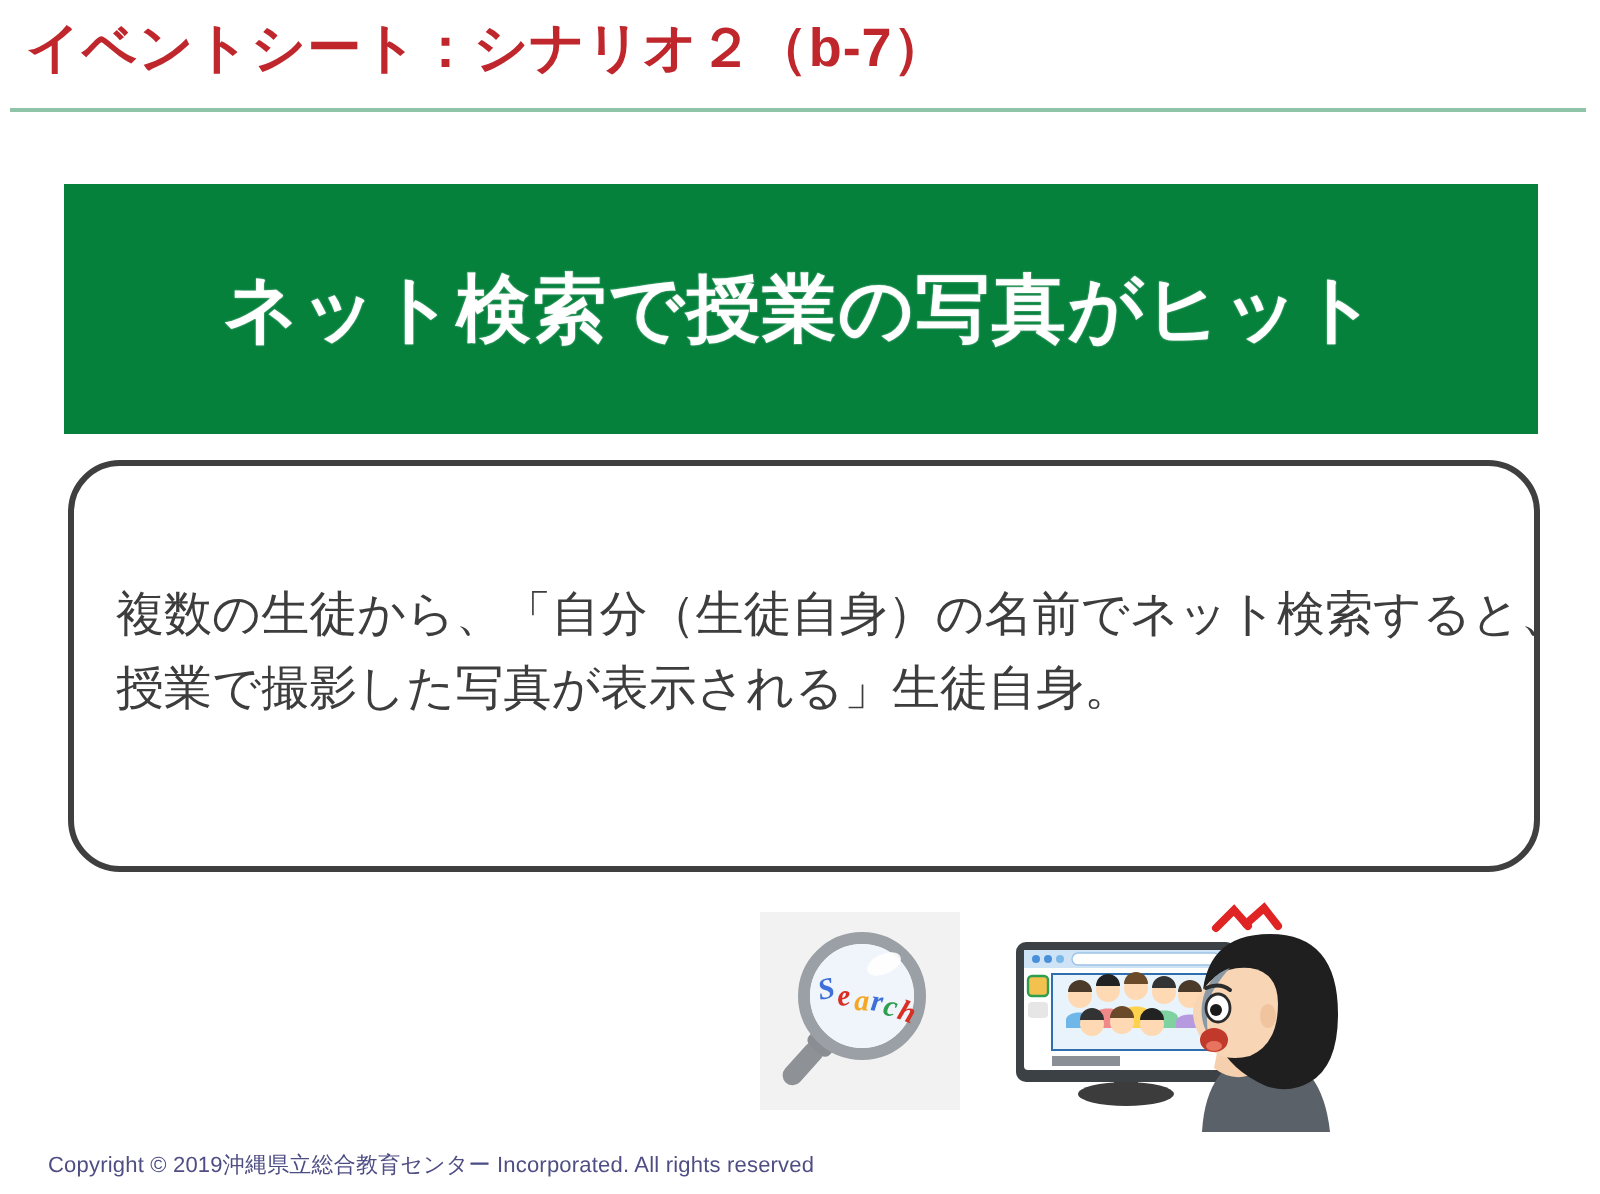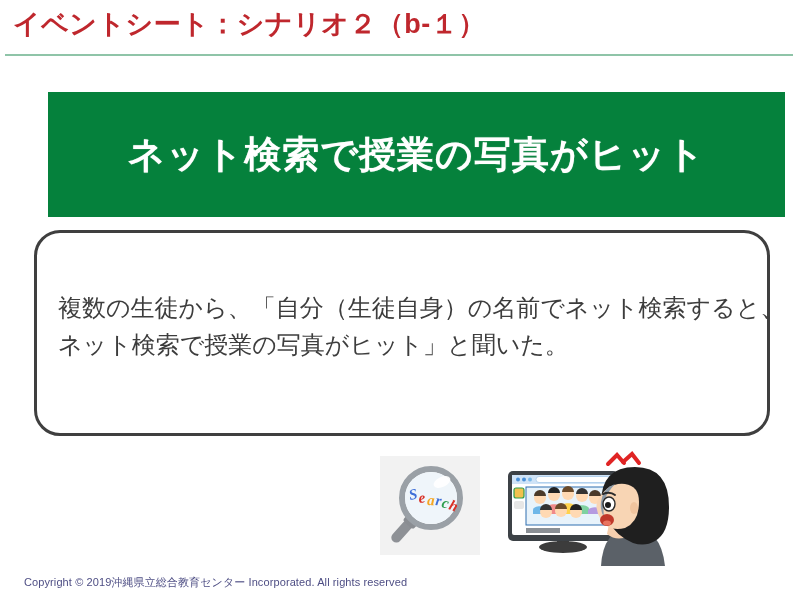--- a/index.html
+++ b/index.html
@@ -34,21 +34,21 @@
     left: 5px;
     top: 54px;
     width: 788px;
     height: 2px;
     background: #8fc4a8;
   }
 
   
   #headline-banner {
     position: absolute;
-    left: 48px;
+    left: 32px;
     top: 92px;
     width: 737px;
     height: 125px;
     background: #05813c;
     display: flex;
     align-items: center;
     justify-content: center;
   }
   #headline-banner-text {
     color: #ffffff;
@@ -112,32 +112,32 @@
     top: 575px;
     font-size: 11px;
     color: #4e4e84;
     white-space: nowrap;
     letter-spacing: 0.1px;
   }
 </style>
 </head>
 <body>
 
-<div id="slide-title">イベントシート：シナリオ２（b-１）</div>
+<div id="slide-title">イベントシート：シナリオ２（b-7）</div>
 
 <div id="title-rule"></div>
 
 <div id="headline-banner">
   <span id="headline-banner-text">ネット検索で授業の写真がヒット</span>
 </div>
 
 <div id="description-box">
   <div id="description-text">
     <span class="line">複数の生徒から、「自分（生徒自身）の名前でネット検索すると、</span>
-    <span class="line">ネット検索で授業の写真がヒット」と聞いた。</span>
+    <span class="line">授業で撮影した写真が表示される」生徒自身。</span>
   </div>
 </div>
 
 <div id="illustration-search">
   <svg viewBox="0 0 100 99" width="100" height="99">
 
     <g transform="rotate(42 47 46)">
       <rect x="43" y="72" width="10" height="26" rx="5" fill="#8e9196"></rect>
       <rect x="41" y="66" width="14" height="10" rx="3" fill="#8a8d92"></rect>
     </g>

